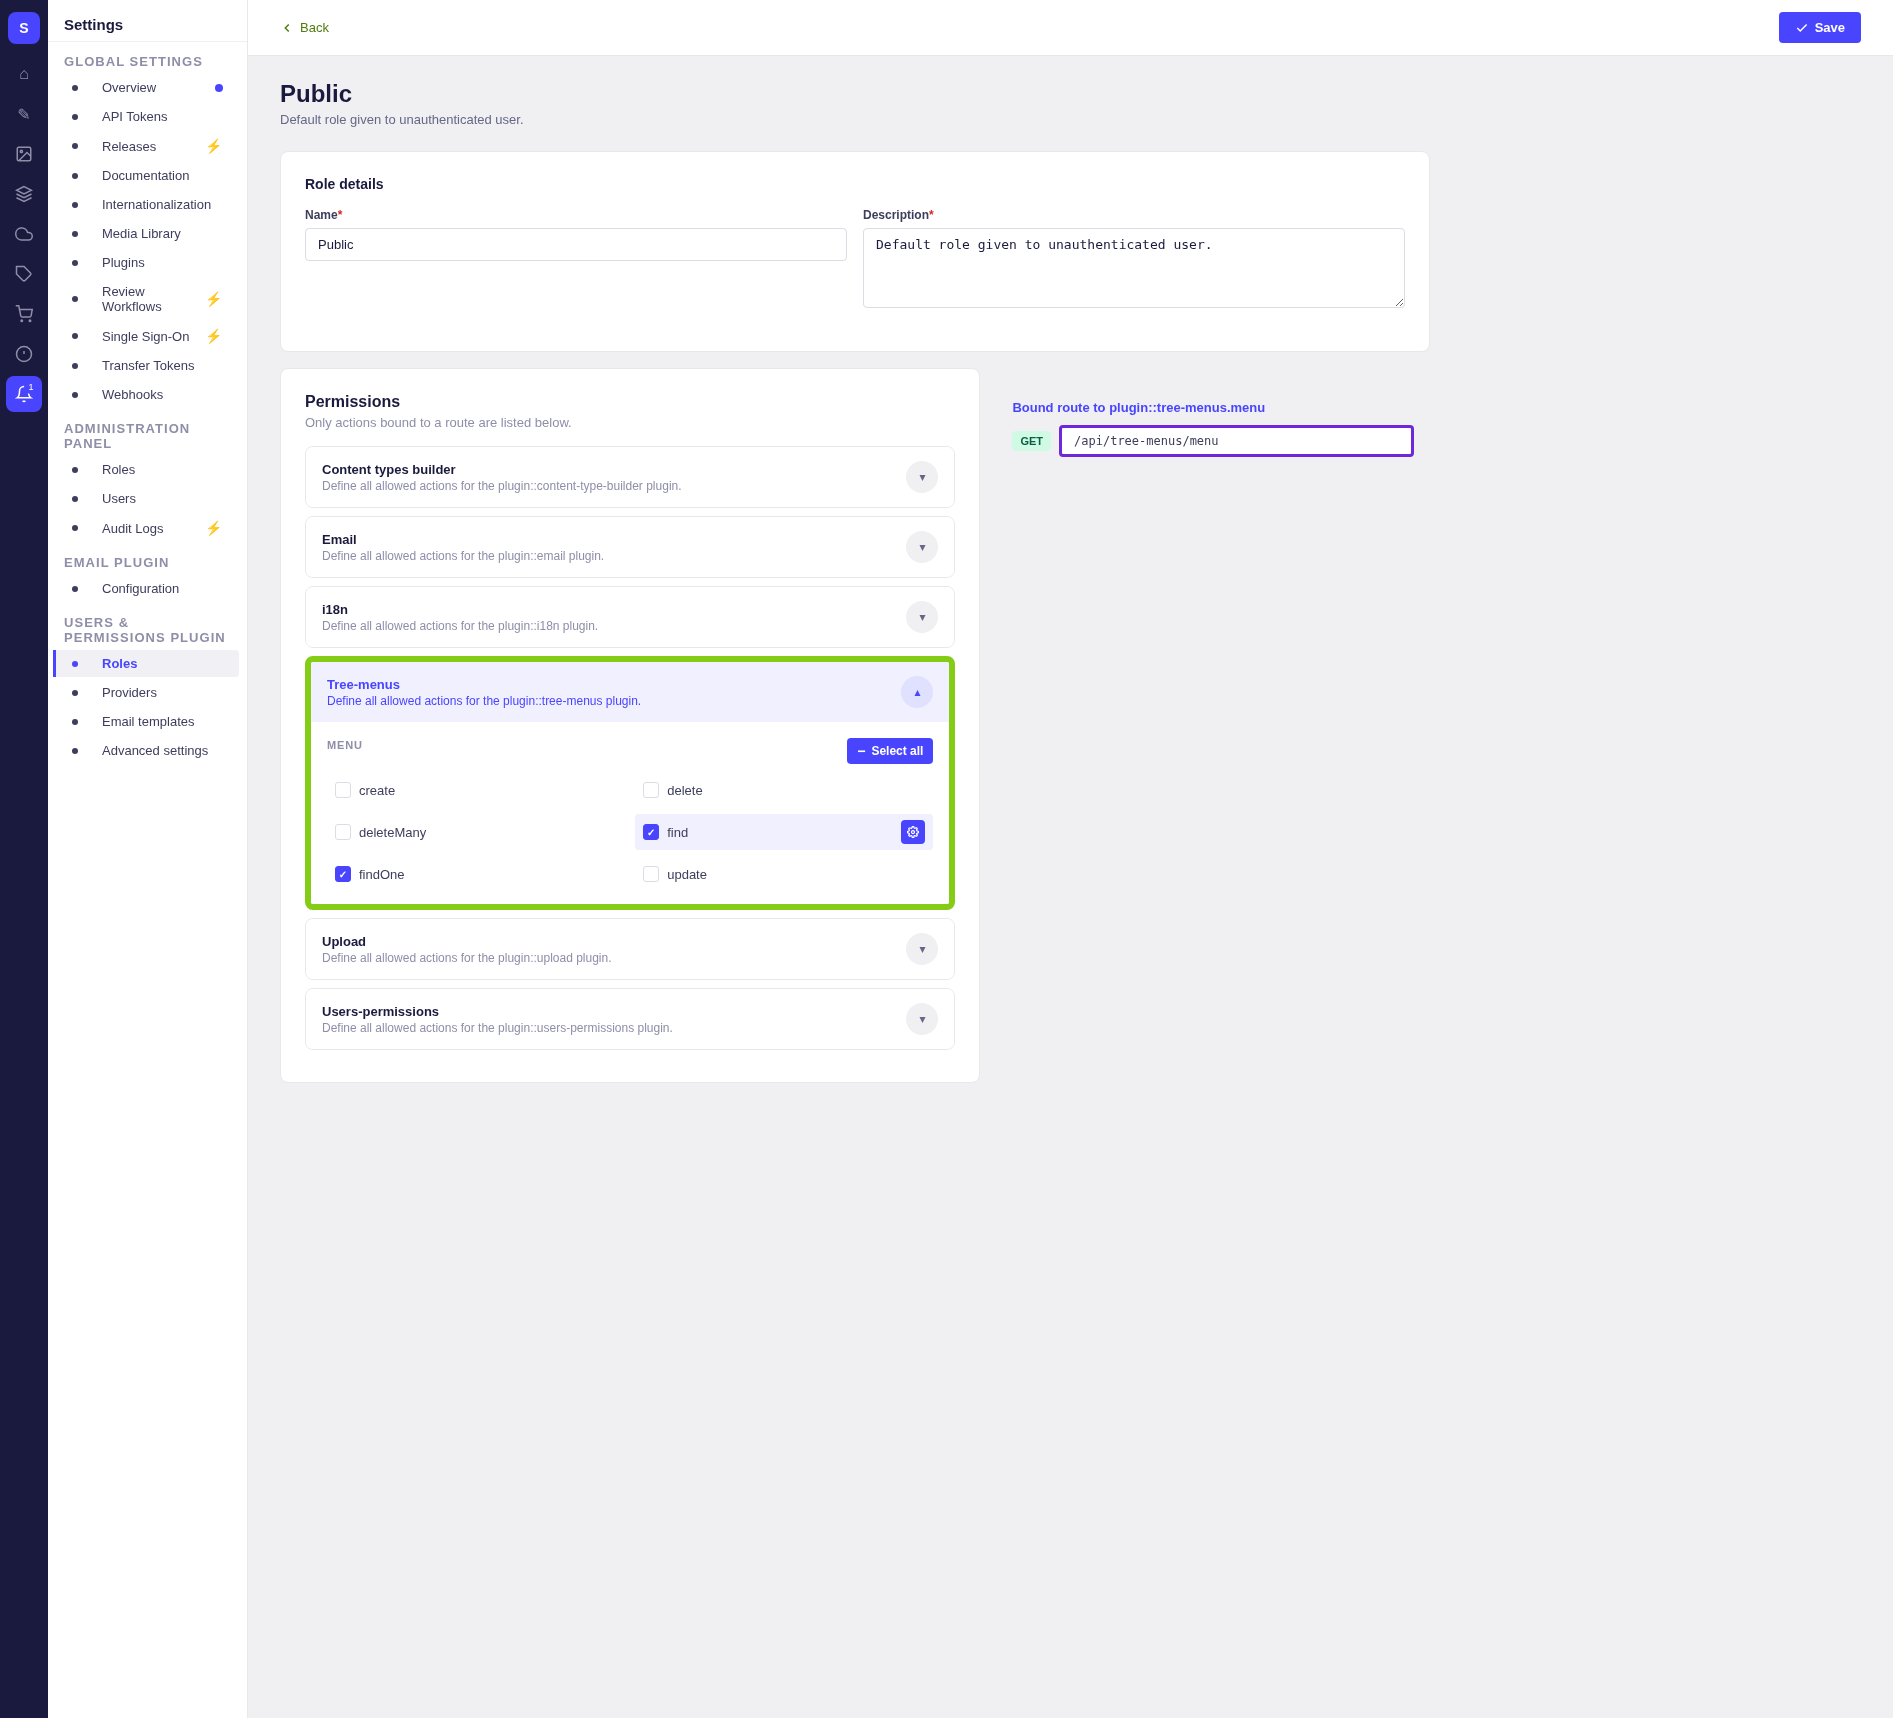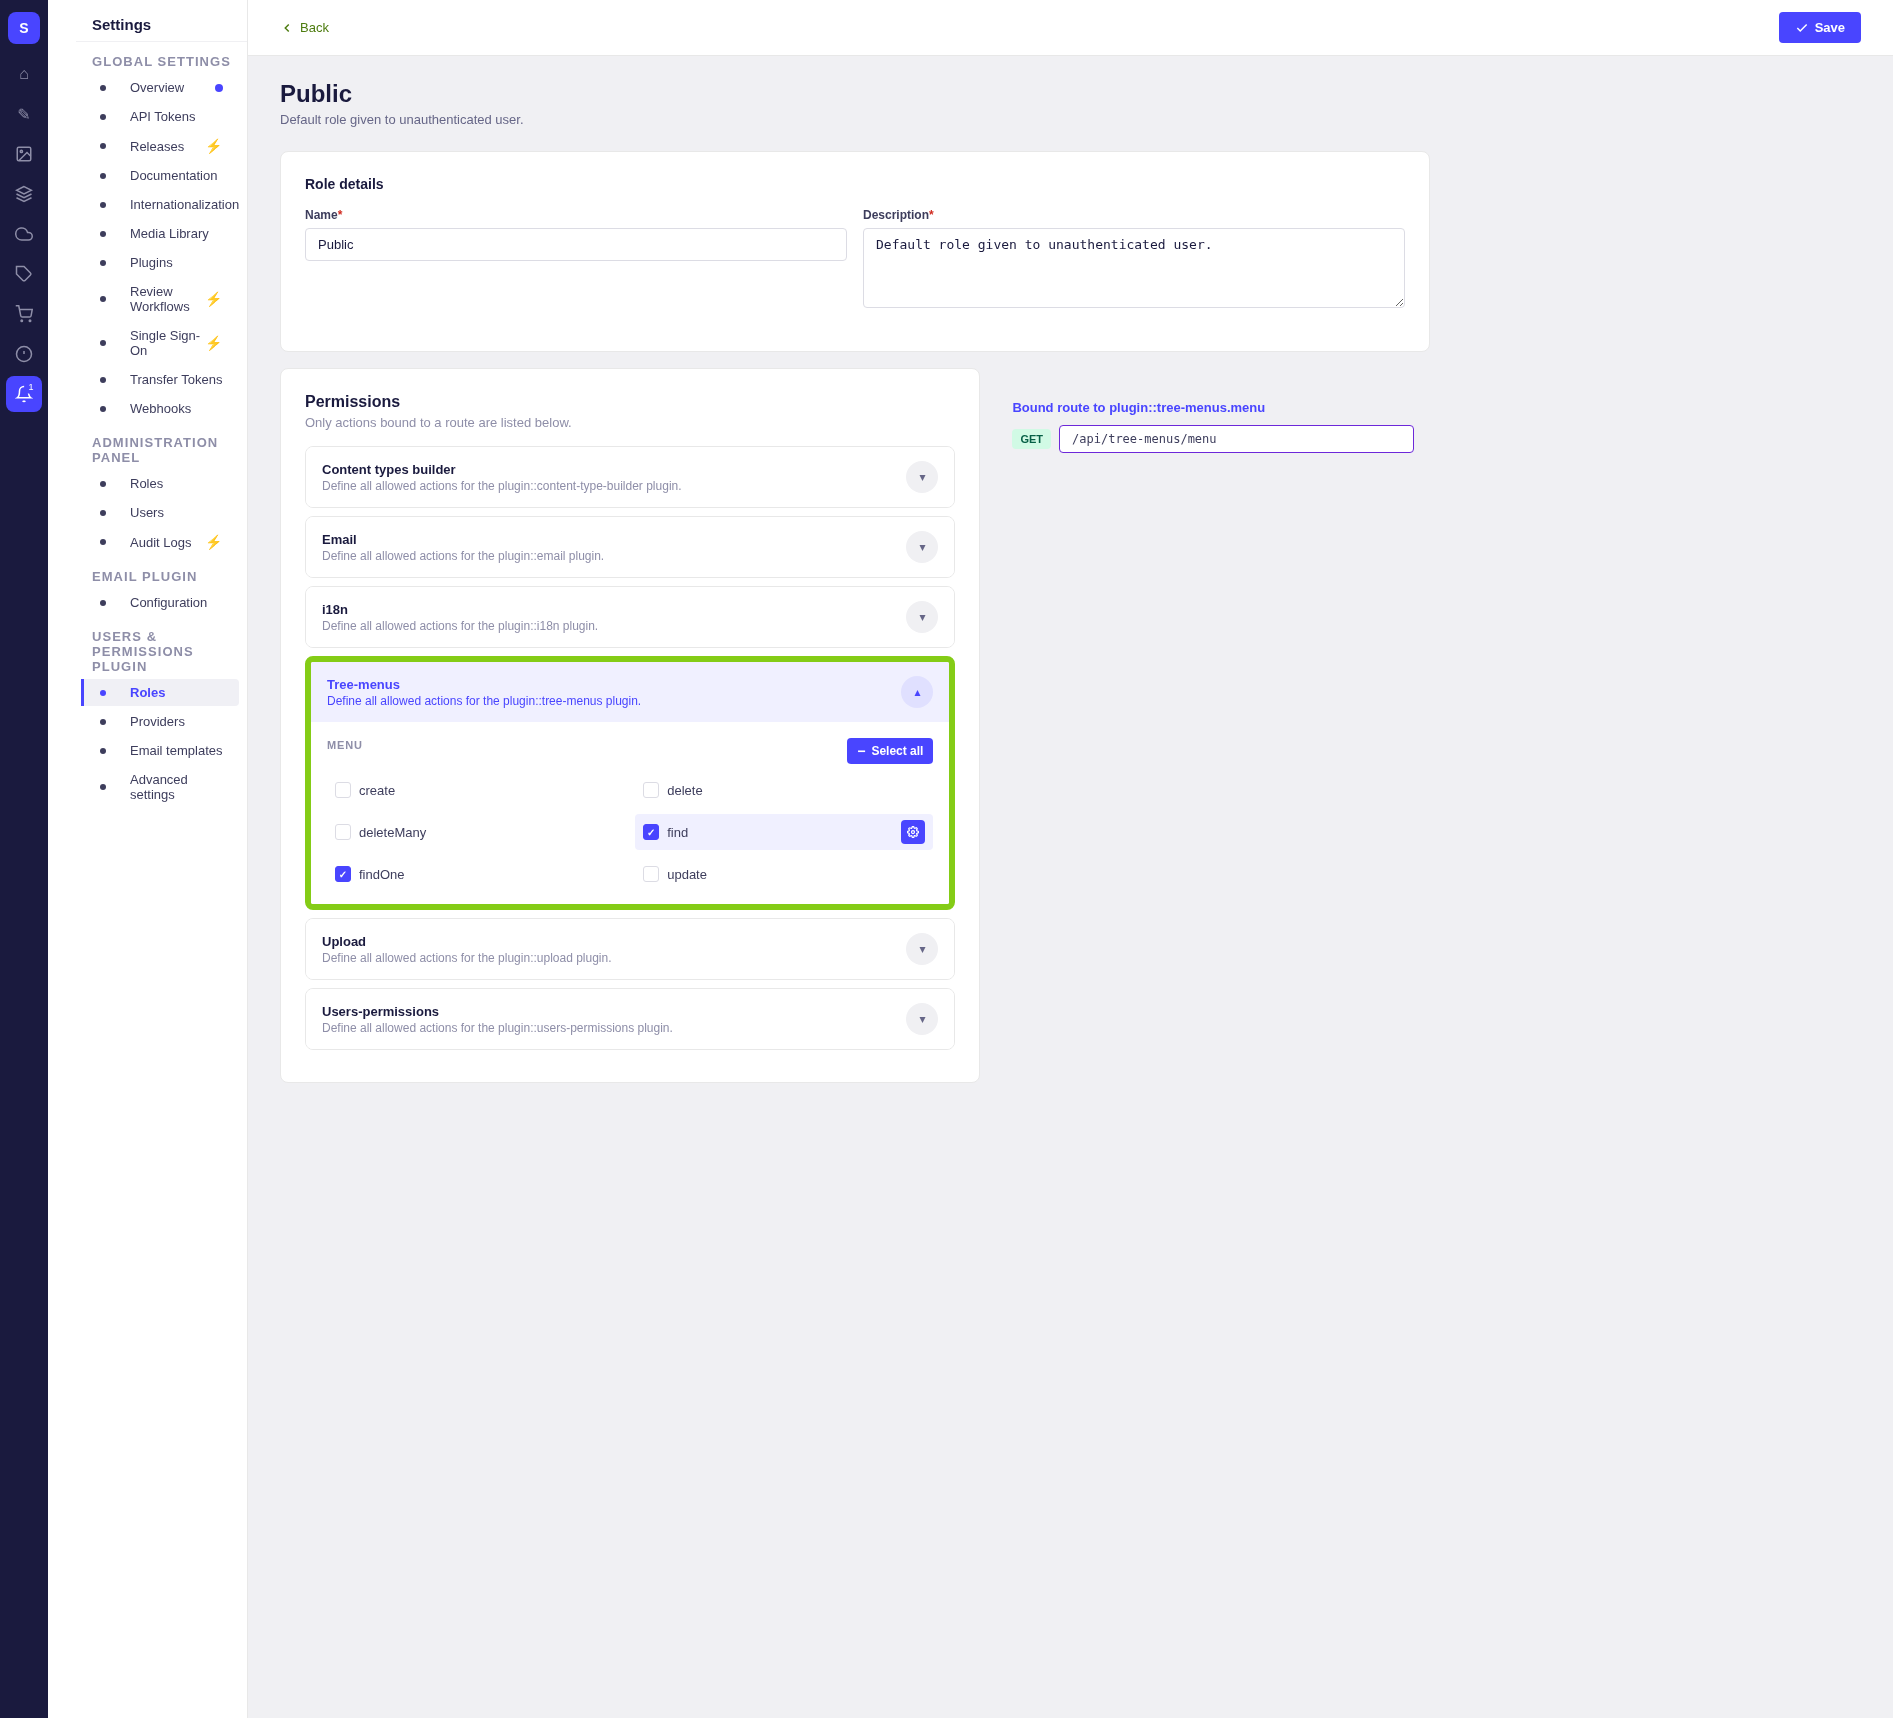--- a/index.html
+++ b/index.html
@@ -39,21 +39,20 @@
 
     
     .sidebar {
       width: 200px;
       background: #fff;
       border-right: 1px solid #e8e8e8;
       display: flex;
       flex-direction: column;
       overflow-y: auto;
       flex-shrink: 0;
-      padding-left: 28px;
     }
     .sidebar-header {
       padding: 16px 16px 8px;
       font-weight: 700; font-size: 15px; color: #1a1a3e;
       border-bottom: 1px solid #f0f0f3;
     }
     .sidebar-section-label {
       padding: 12px 16px 4px;
       font-size: 13px; font-weight: 700; color: #8e8ea8;
       letter-spacing: 0.08em; text-transform: uppercase;
@@ -224,21 +223,21 @@
     }
     .route-title { font-size: 13px; font-weight: 600; color: #3d3d5c; margin-bottom: 10px; }
     .route-title span { color: #4945ff; }
     .route-row { display: flex; align-items: center; gap: 8px; }
     .get-badge {
       background: #d1fae5; color: #065f46;
       padding: 4px 8px; border-radius: 4px;
       font-size: 11px; font-weight: 700;
     }
     .route-path {
-      background: #fff; border: 1px solid #6d28d9; border-radius: 4px;
+      background: #fff; border: 3px solid #6d28d9; border-radius: 4px;
       padding: 6px 12px; font-size: 12px; color: #3d3d5c;
       font-family: monospace; flex: 1;
     }
 
     .two-col { display: flex; gap: 16px; }
     .two-col .permissions-card { flex: 1.5; }
     .two-col .side-panel { flex: 1; }
 
     .content-inner { max-width: 1150px; }
   </style>

